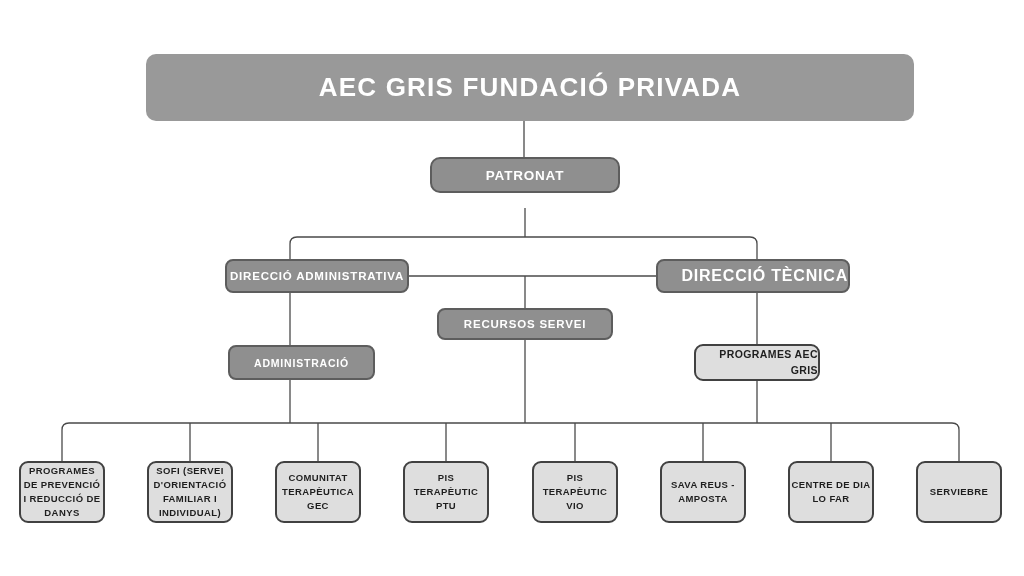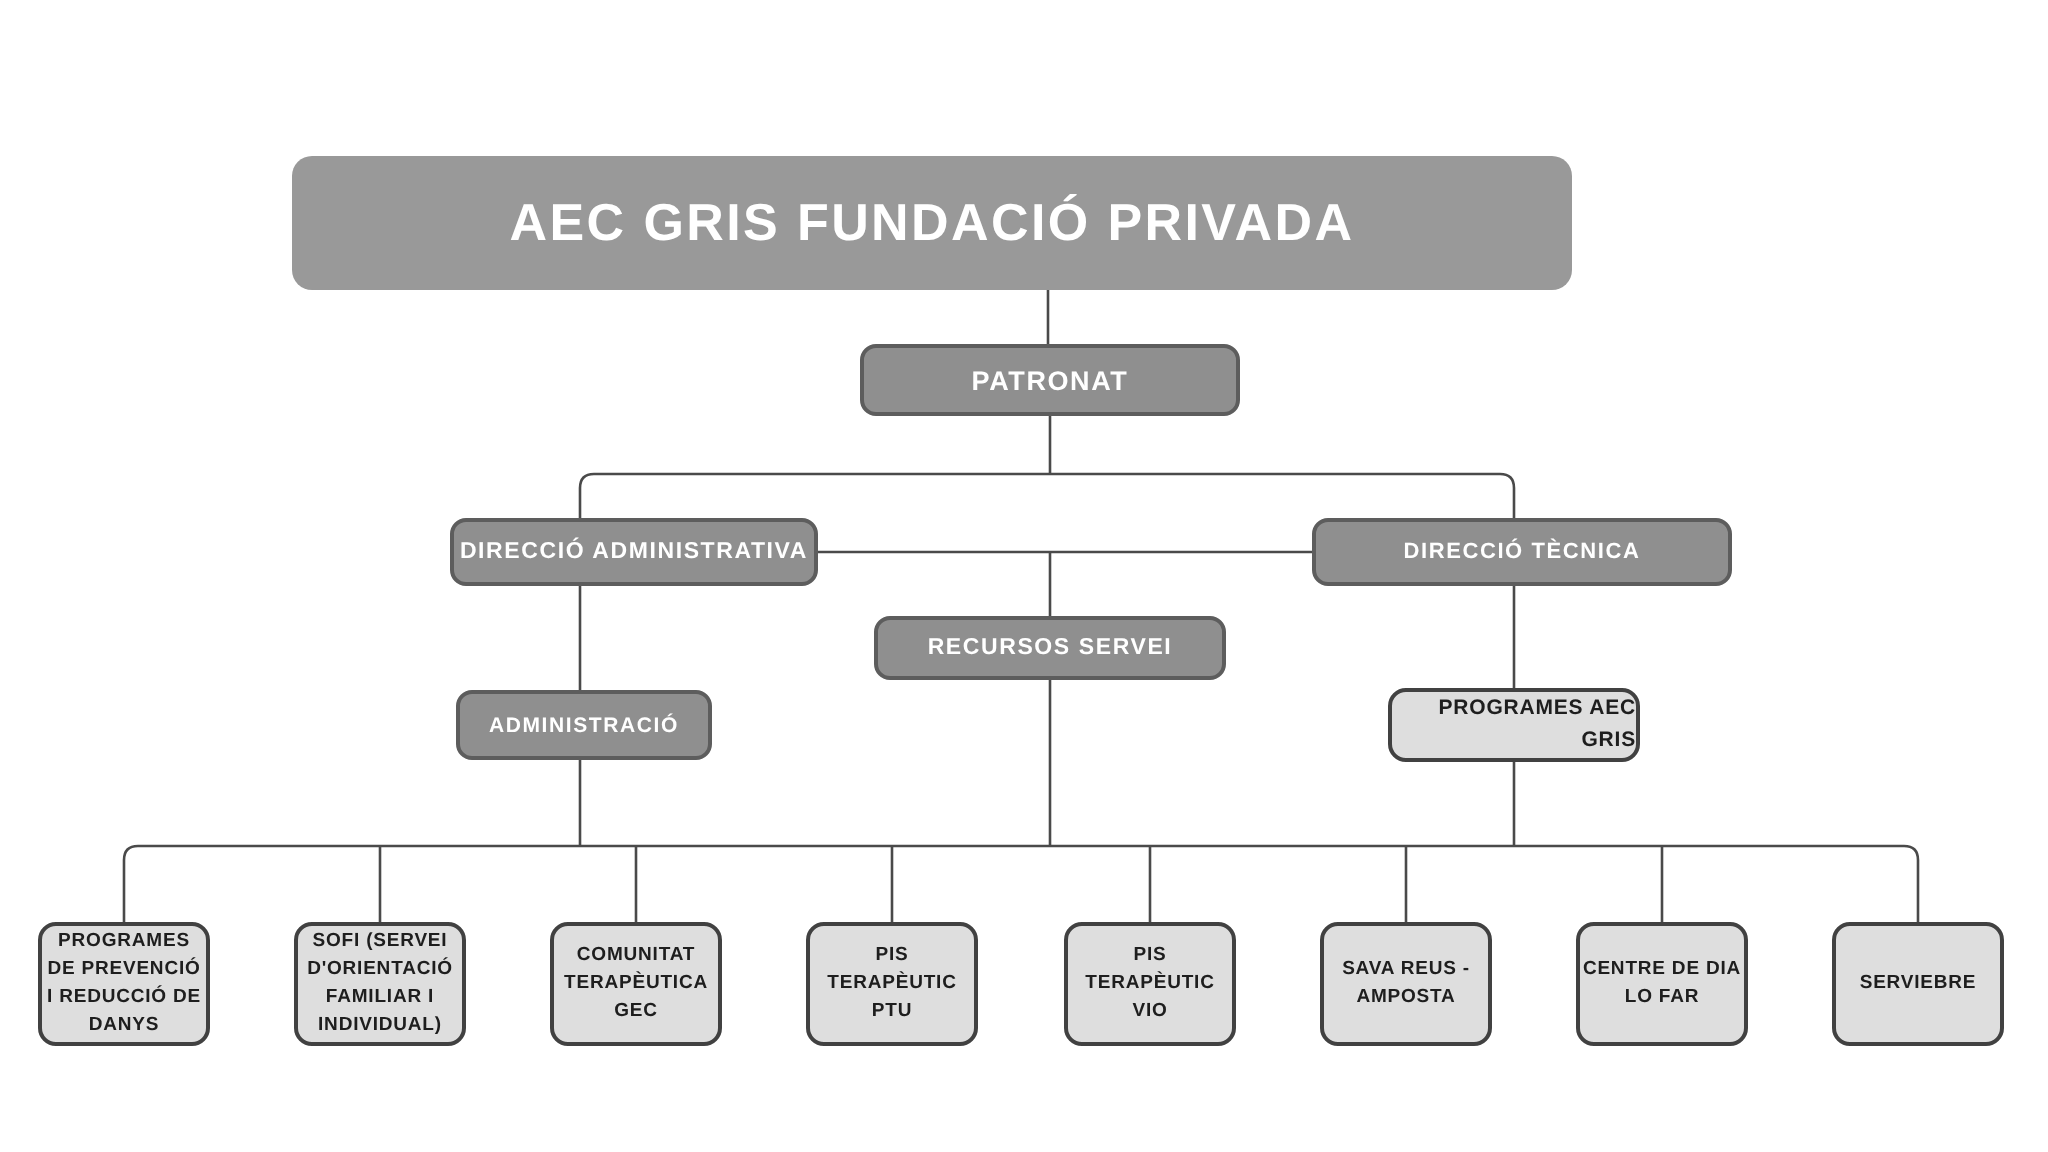--- a/index.html
+++ b/index.html
@@ -42,27 +42,27 @@
     letter-spacing: 0.8px;
   }
   .light {
     background: #dedede;
     border: 2px solid #414141;
     border-radius: 9px;
     color: #1e1e1e;
     letter-spacing: 0.4px;
     line-height: 1.5;
   }
-  .n-patronat       { left: 430px; top: 172px; width: 190px; height: 36px; font-size: 13.5px; }
+  .n-patronat       { left: 430px; top: 157px; width: 190px; height: 36px; font-size: 13.5px; border-radius: 10px; }
   .n-dir-admin      { left: 198px; top: 259px; width: 184px; height: 34px; font-size: 11.5px; margin-left: 27px; }
-  .n-dir-tecnica    { left: 656px; top: 259px; width: 210px; height: 34px; font-size: 11px; }
+  .n-dir-tecnica    { left: 656px; top: 259px; width: 194px; height: 34px; font-size: 16px; justify-content: flex-end; }
   .n-recursos       { left: 437px; top: 308px; width: 176px; height: 32px; font-size: 11.5px; }
-  .n-administracio  { left: 228px; top: 345px; width: 128px; height: 35px; font-size: 10.5px; }
+  .n-administracio  { left: 228px; top: 345px; width: 147px; height: 35px; font-size: 10.5px; }
   .n-programes      { left: 694px; top: 344px; width: 126px; height: 37px; font-size: 10.5px; text-align: right; }
-  .n-root           { left: 146px; top:  54px; width: 640px; height: 67px; margin-top: 24px; }
+  .n-root           { left: 146px; top:  54px; width: 768px; height: 67px; }
   .leaf             { top: 461px; width: 86px; height: 62px; font-size: 9.5px; }
   .leaf-0 { left:  19px; } .leaf-1 { left: 147px; } .leaf-2 { left: 275px; text-align: center; }
   .leaf-3 { left: 403px; } .leaf-4 { left: 532px; } .leaf-5 { left: 660px; }
   .leaf-6 { left: 788px; align-items: center; } .leaf-7 { left: 916px; }
 </style>
 </head>
 <body>
 
 <div class="canvas">
 

